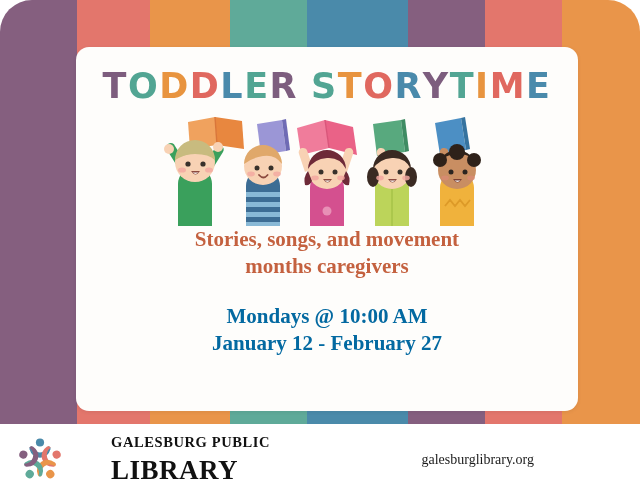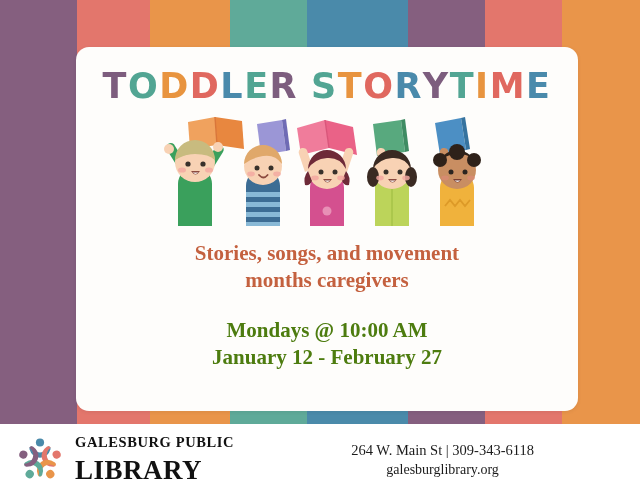--- a/index.html
+++ b/index.html
@@ -8,20 +8,21 @@
     width: 640px; height: 495px;
     font-family: "Liberation Sans", sans-serif;
     overflow: hidden;
     background: #ffffff;
   }
   #flyer {
     position: relative;
     width: 640px; height: 495px;
     background: #ffffff;
     overflow: hidden;
+    border-radius: 32px;
   }
 
   
   #stripes {
     position: absolute;
     left: 0; top: 0;
     width: 640px; height: 424px;
     display: flex;
   }
   .stripe { height: 100%; }
@@ -62,41 +63,42 @@
 
   
   .body-text {
     font-family: "Liberation Serif", serif;
     font-weight: 700;
     color: #c4613f;
     text-align: center;
     line-height: 1.30;
   }
   #desc {
-    margin-top: 14px;
+    margin-top: 0;
     font-size: 21px;
   }
   #schedule {
     margin-top: 22px;
     font-size: 21px;
   }
 
   
   #footer {
     position: absolute;
     left: 0; top: 424px;
     width: 640px; height: 71px;
     background: #ffffff;
     display: flex;
     align-items: center;
   }
   #brand {
     display: flex;
     align-items: center;
     margin-left: 14px;
+    gap: 36px;
   }
   #logo-mark { width: 52px; height: 52px; flex: 0 0 52px; }
   #brand-words {
     margin-left: 9px;
     font-family: "Liberation Serif", serif;
     color: #111111;
     line-height: 1;
   }
   #brand-line1 {
     font-size: 14.5px;
@@ -250,21 +252,21 @@
         <path d="M306 65 q4.5 7 9 0 Z" fill="#7a3e32"></path>
         <path d="M307.5 66.6 q3 2.6 6 0 Z" fill="#f2f0ee"></path>
       </g>
     </svg>
 
     <div id="desc" class="body-text" style="color: rgb(196, 97, 63);">
       <div>Stories, songs, and movement</div>
       <div>months caregivers</div>
     </div>
 
-    <div id="schedule" class="body-text" style="color: #4d7c0f;">
+    <div id="schedule" class="body-text" style="color: #0369a1;">
       <div>Mondays @ 10:00 AM</div>
       <div>January 12 - February 27</div>
     </div>
   </div>
 
   <div id="footer">
 
     <div id="brand">
       <svg id="logo-mark" viewBox="0 0 52 52" aria-hidden="true">
 
@@ -294,17 +296,16 @@
         </g>
       </svg>
 
       <div id="brand-words">
         <div id="brand-line1">GALESBURG PUBLIC</div>
         <div id="brand-line2">LIBRARY</div>
       </div>
     </div>
 
     <div id="contact">
-      <div id="contact-address">264 W. Main St | 309-343-6118</div>
       <div id="contact-web">galesburglibrary.org</div>
     </div>
   </div>
 </div>
 
 </body></html>

